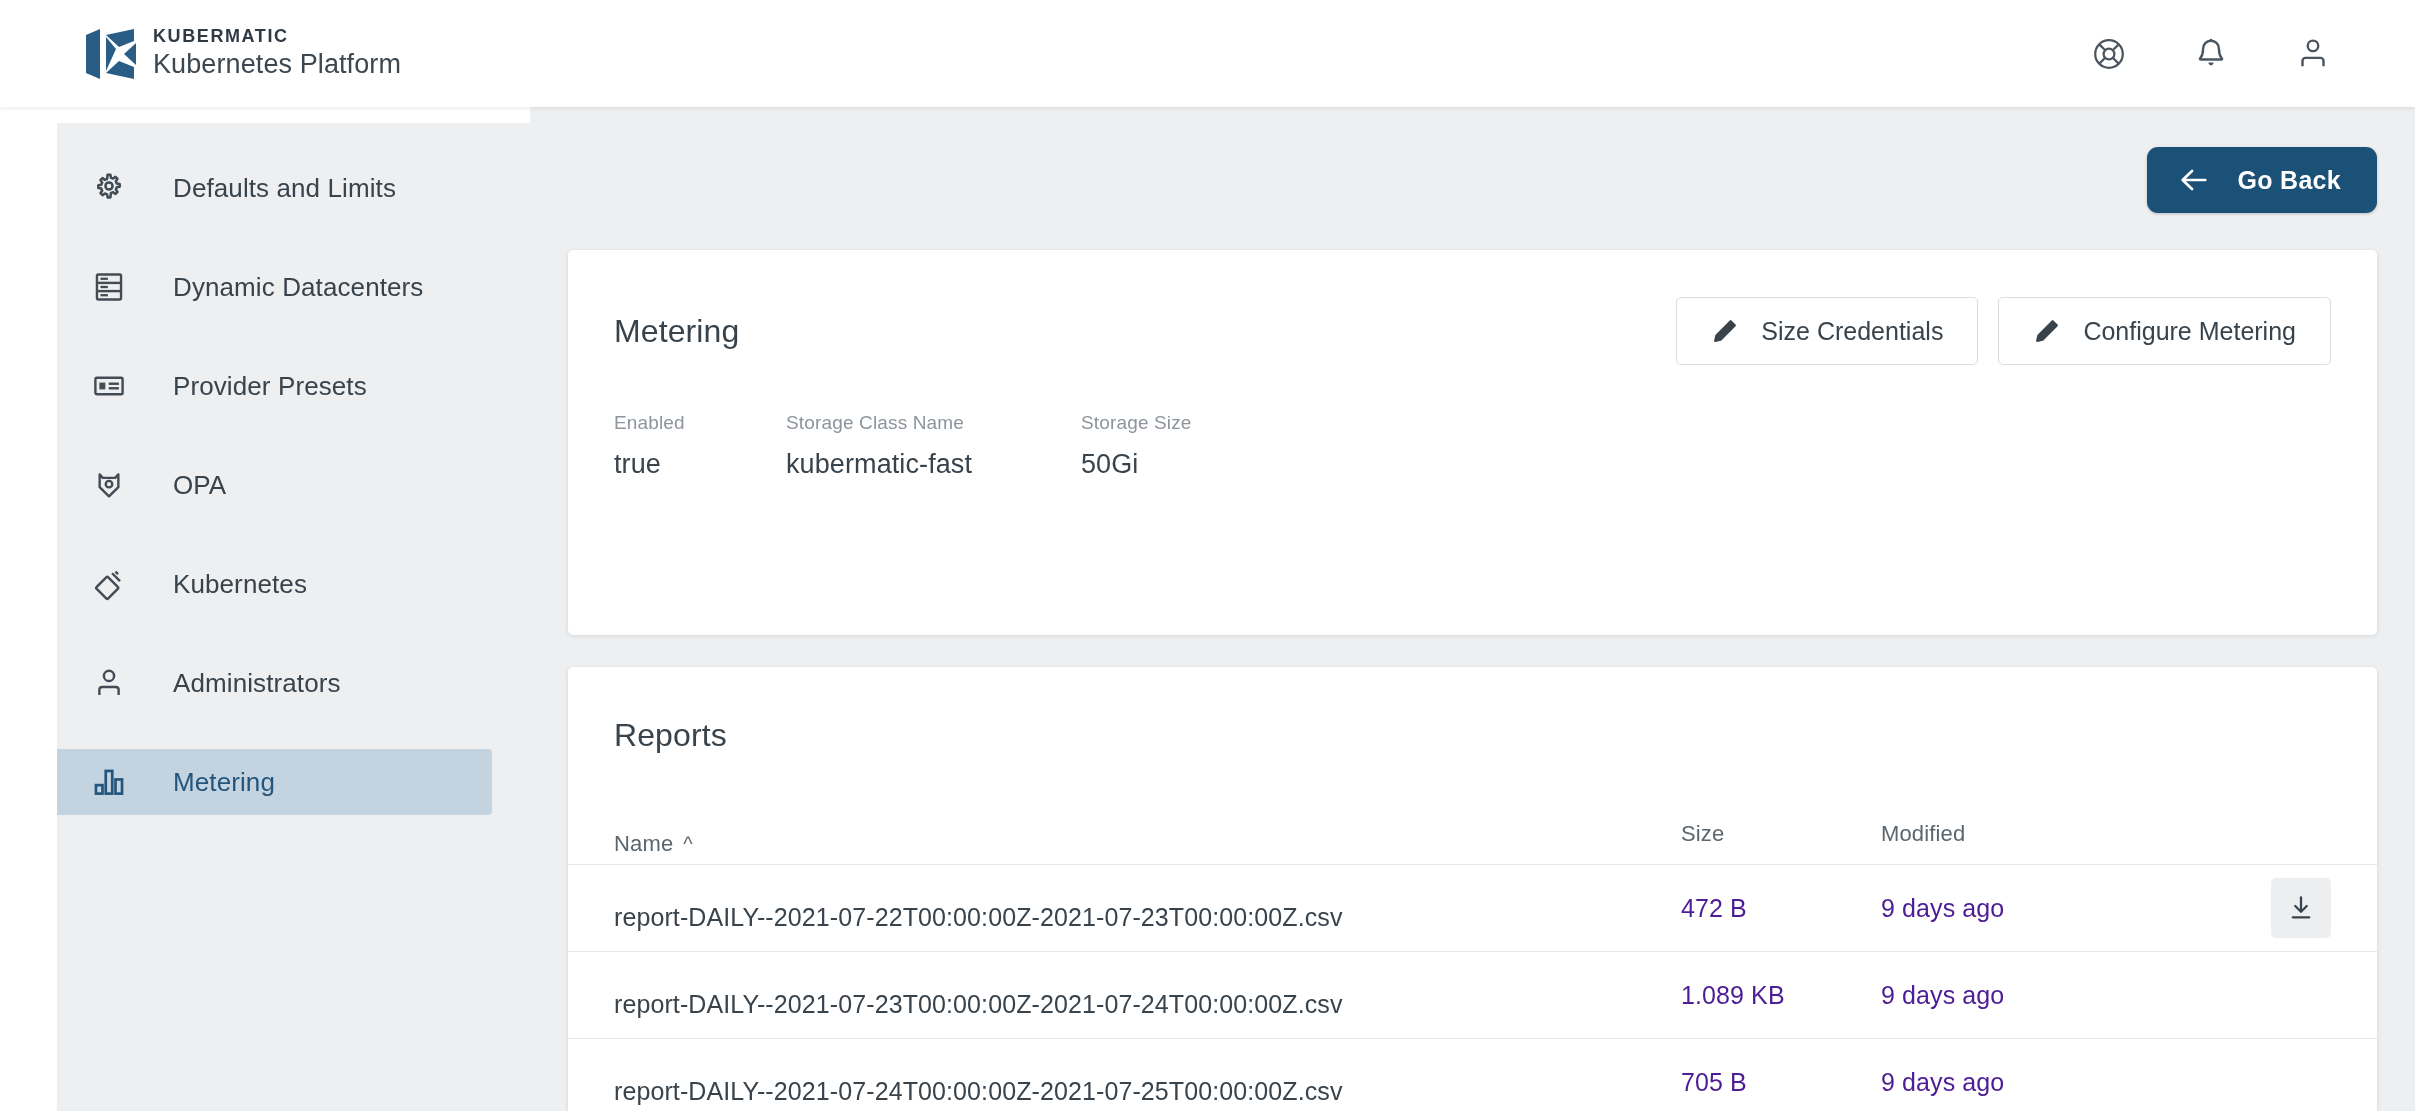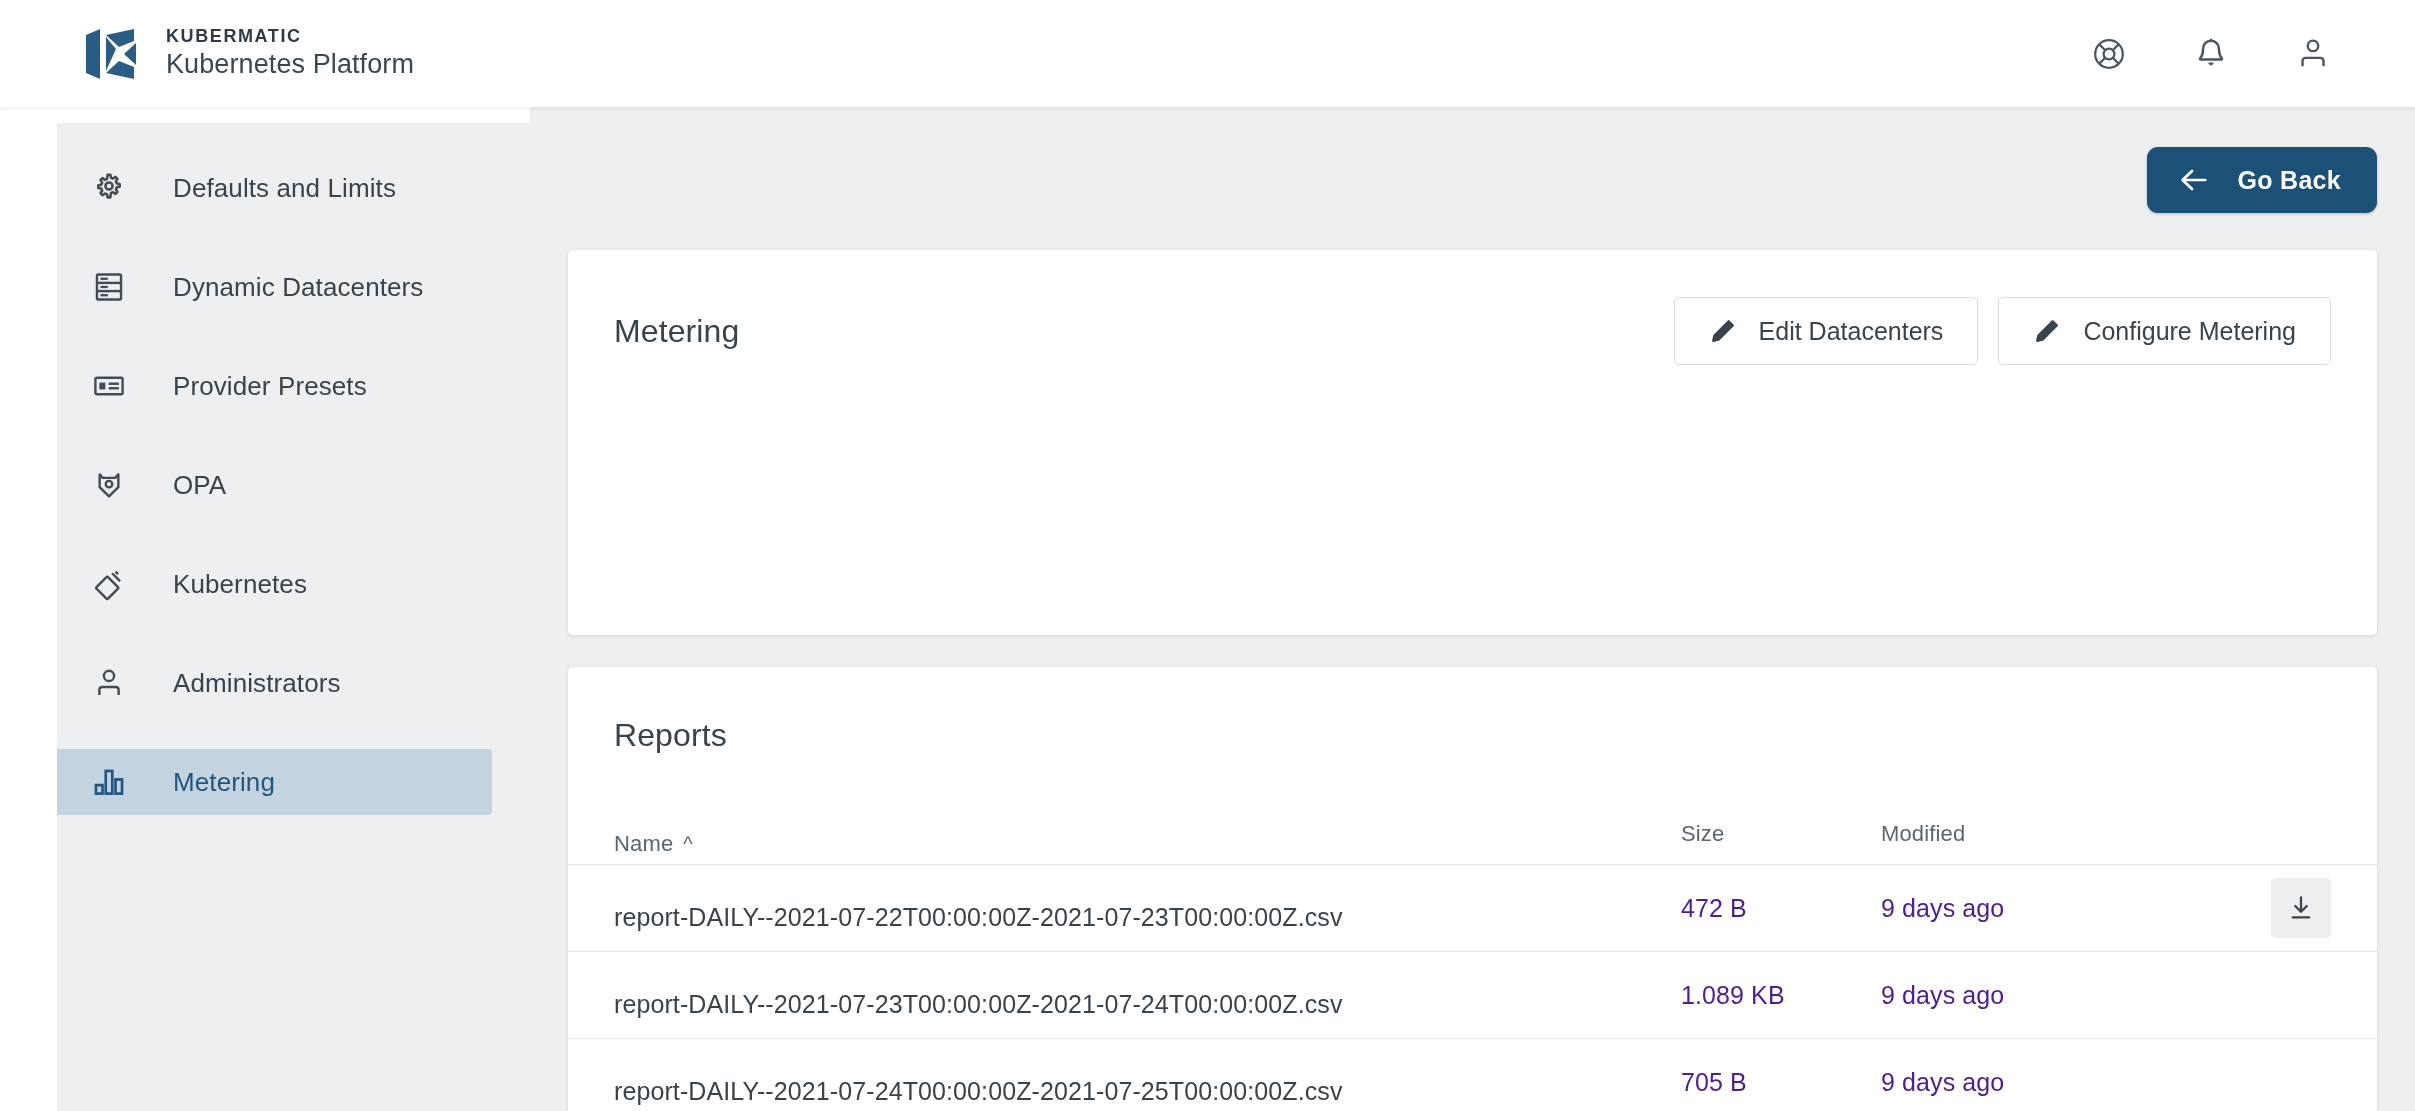--- a/index.html
+++ b/index.html
@@ -29,21 +29,21 @@
     background: #ffffff;
     display: flex;
     align-items: center;
     z-index: 40;
     box-shadow: 0 2px 4px rgba(0,0,0,0.07);
   }
   .brand {
     display: flex;
     align-items: center;
     margin-left: 84px;
-    gap: 26px;
+    gap: 13px;
   }
   .brand-logo { width: 56px; height: 54px; display: block; flex: none; }
   .brand-text { display: flex; flex-direction: column; justify-content: center; }
   .brand-top {
     font-size: 18px;
     font-weight: bold;
     letter-spacing: 1.6px;
     color: #2f3a44;
     line-height: 1.25;
   }
@@ -404,33 +404,47 @@
     <div class="card" id="card-metering">
       <div class="card-head">
         <div class="card-title">Metering</div>
         <div class="card-head-actions">
           <button class="btn-outline">
             <span class="pencil">
               <svg width="28" height="28" viewBox="0 0 24 24" fill="none" stroke="currentColor" stroke-width="1.9" stroke-linejoin="round">
                 <path d="M16.8 3.6l3.6 3.6L8.2 19.4l-4.6 1 1-4.6z" fill="currentColor" stroke="currentColor"></path>
               </svg>
             </span>
-            <span>Edit Datacenters</span>
+            <span>Size Credentials</span>
           </button>
           <button class="btn-outline">
             <span class="pencil">
               <svg width="28" height="28" viewBox="0 0 24 24" fill="none" stroke="currentColor" stroke-width="1.9" stroke-linejoin="round">
                 <path d="M16.8 3.6l3.6 3.6L8.2 19.4l-4.6 1 1-4.6z" fill="currentColor" stroke="currentColor"></path>
               </svg>
             </span>
             <span>Configure Metering</span>
           </button>
         </div>
       </div>
 
+      <div class="props">
+        <div class="prop">
+          <span class="prop-label">Enabled</span>
+          <span class="prop-value">true</span>
+        </div>
+        <div class="prop">
+          <span class="prop-label">Storage Class Name</span>
+          <span class="prop-value">kubermatic-fast</span>
+        </div>
+        <div class="prop">
+          <span class="prop-label">Storage Size</span>
+          <span class="prop-value">50Gi</span>
+        </div>
+      </div>
     </div>
 
     <div class="card" id="card-reports">
       <div class="card-head" style="height:137px;">
         <div class="card-title">Reports</div>
       </div>
 
       <div class="table">
         <div class="thead">
           <div class="th col-name">

